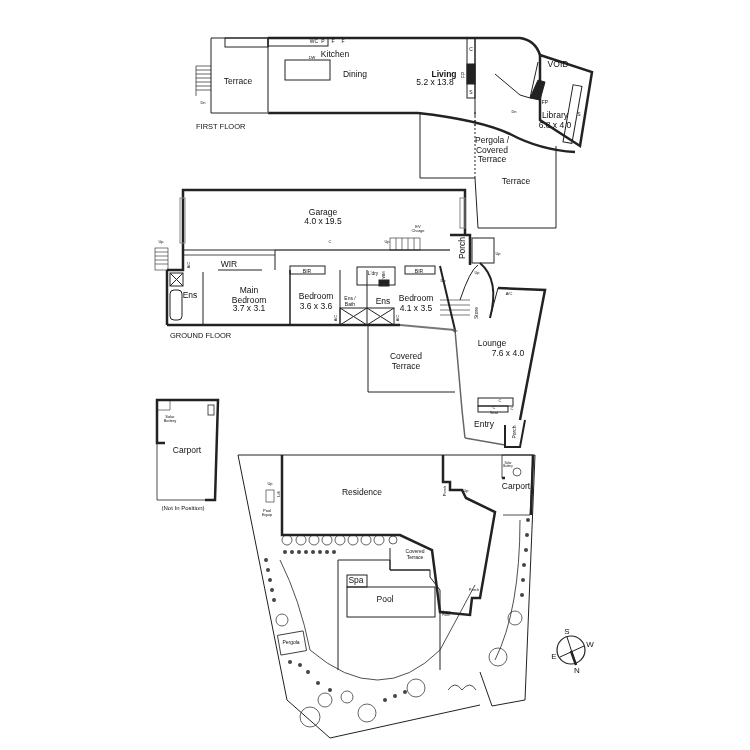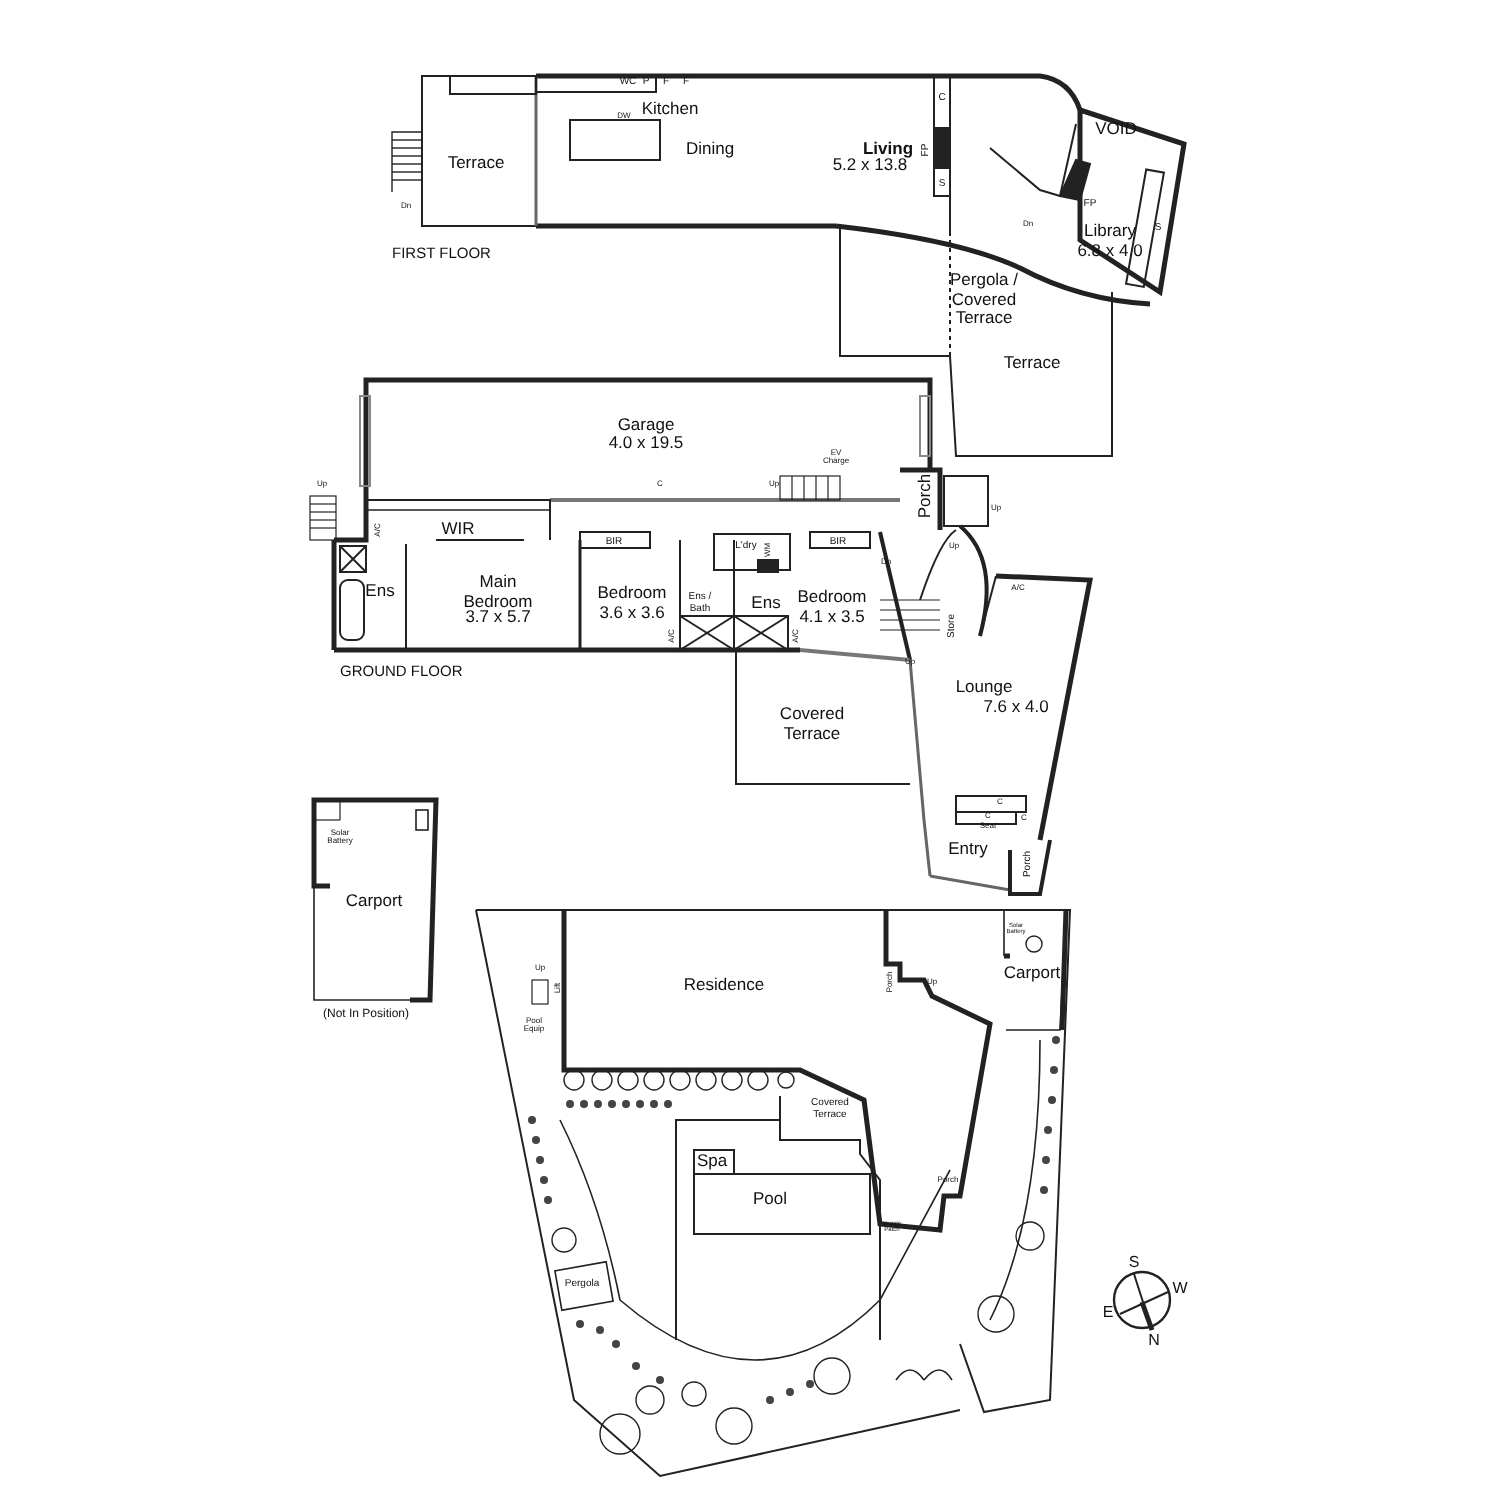--- a/index.html
+++ b/index.html
@@ -267,21 +267,21 @@
 
 <div>
   <div class="lbl floor" style="left:170px;top:332px;">GROUND FLOOR</div>
   <div class="lbl room" style="left:323px;top:213px;">Garage</div>
   <div class="lbl room" style="left:323px;top:222px;">4.0 x 19.5</div>
   <div class="lbl tiny" style="left:418px;top:229px;white-space:pre;">EV
 Charge</div>
   <div class="lbl room" style="left:229px;top:265px;">WIR</div>
   <div class="lbl room" style="left:249px;top:296px;white-space:pre;">Main
 Bedroom</div>
-  <div class="lbl room" style="left:249px;top:309px;">3.7 x 5.7</div>
+  <div class="lbl room" style="left:249px;top:309px;">3.7 x 3.1</div>
   <div class="lbl room" style="left:190px;top:296px;">Ens</div>
   <div class="lbl small" style="left:307px;top:272px;">BIR</div>
   <div class="lbl room" style="left:316px;top:297px;">Bedroom</div>
   <div class="lbl room" style="left:316px;top:307px;">3.6 x 3.6</div>
   <div class="lbl small" style="left:350px;top:302px;white-space:pre;">Ens /
 Bath</div>
   <div class="lbl room" style="left:383px;top:302px;">Ens</div>
   <div class="lbl small" style="left:373px;top:274px;">L'dry</div>
   <div class="lbl small" style="left:419px;top:272px;">BIR</div>
   <div class="lbl room" style="left:416px;top:299px;">Bedroom</div>

